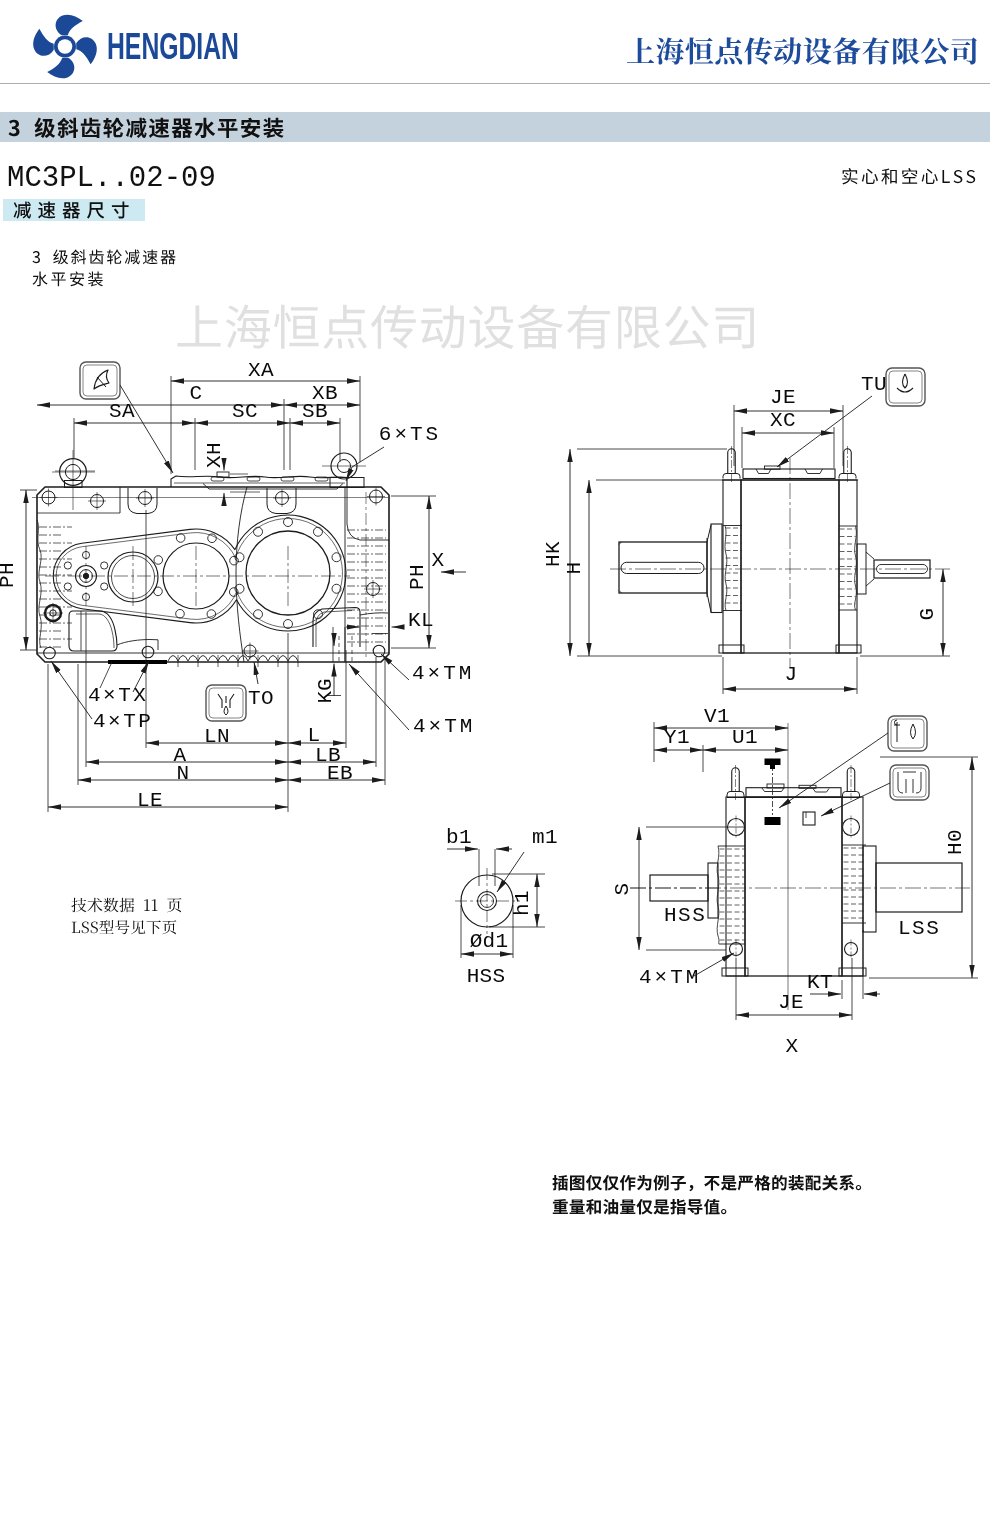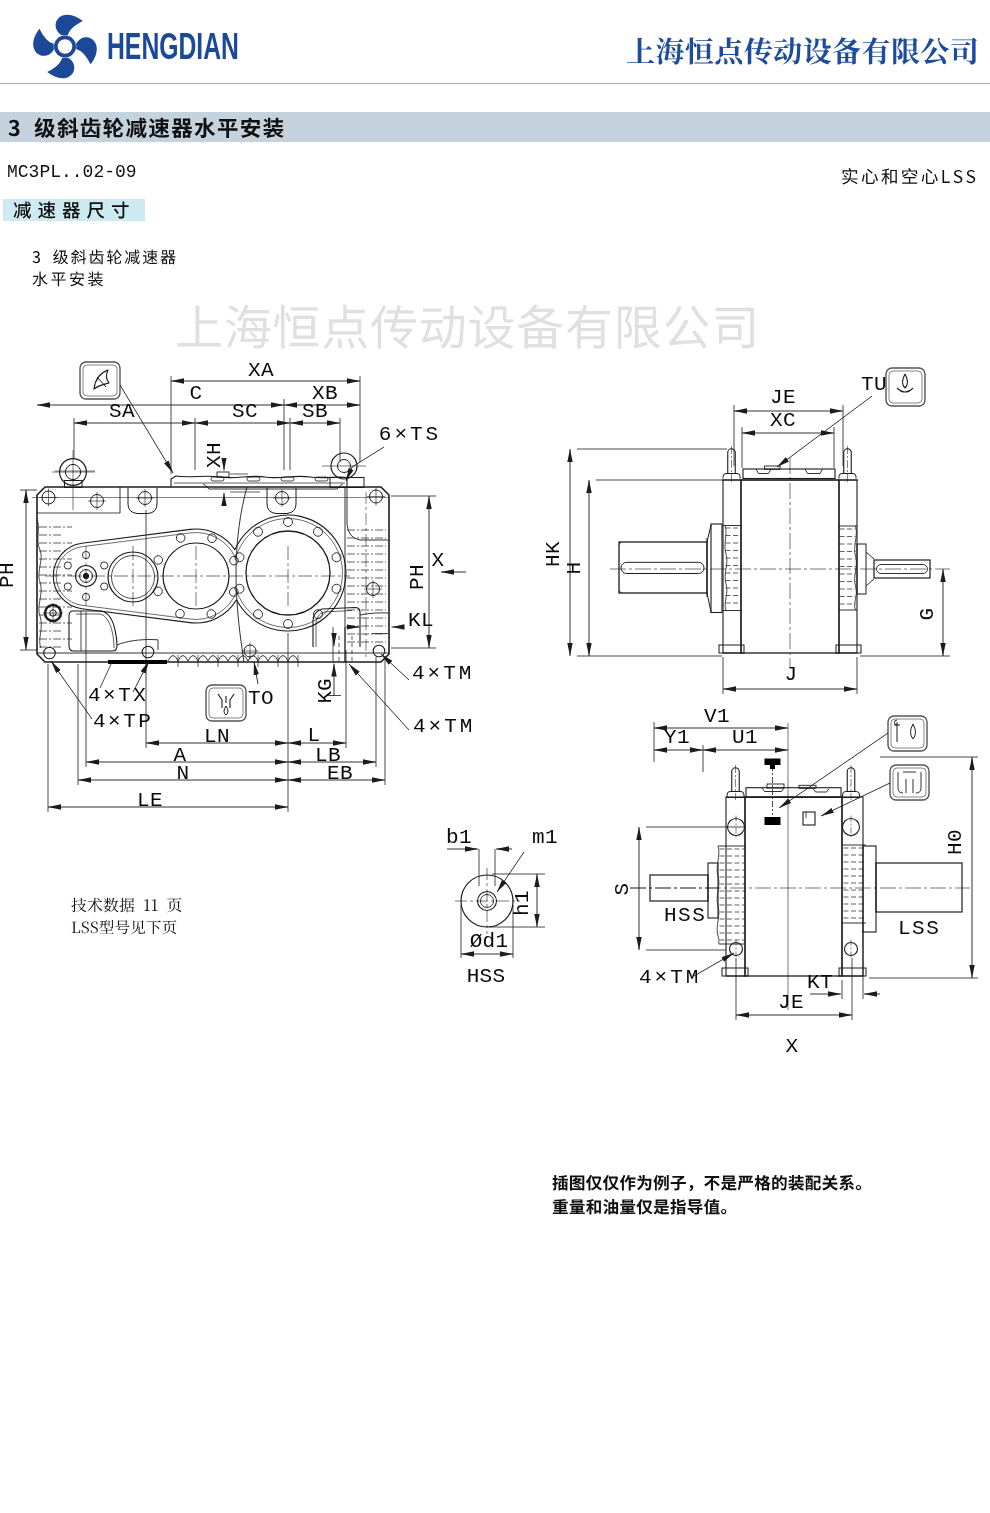--- a/index.html
+++ b/index.html
@@ -24,21 +24,21 @@
         <path d="M0.9 0.2 1.1 1H27.3C27.8 1 28.1 0.9 28.2 0.6C26.7 -0.7 24.3 -2.5 24.3 -2.5L22.2 0.2H15.4V-12.4H25.2C25.6 -12.4 25.9 -12.6 26 -12.9C24.6 -14.1 22.2 -15.9 22.2 -15.9L20.2 -13.3H15.4V-22.9C16.2 -23.1 16.4 -23.3 16.5 -23.8L11.7 -24.2V0.2Z M44.9 -8.8 44.6 -8.7C45.5 -7.7 46.4 -6 46.5 -4.7C48.9 -2.8 51.3 -7.4 44.9 -8.8ZM45.3 -15.2 45 -15C45.8 -14.1 46.7 -12.5 47 -11.3C49.3 -9.6 51.5 -13.9 45.3 -15.2ZM32 -6.1C31.7 -6.1 30.7 -6.1 30.7 -6.1V-5.6C31.4 -5.5 31.8 -5.4 32.2 -5.1C32.9 -4.7 33 -1.9 32.5 1.1C32.7 2.2 33.3 2.6 34 2.6C35.4 2.6 36.3 1.6 36.4 0.2C36.4 -2.4 35.3 -3.5 35.2 -5C35.2 -5.8 35.4 -6.8 35.6 -7.8C35.9 -9.4 37.7 -16.2 38.8 -19.8L38.3 -20C33.4 -7.9 33.4 -7.9 32.8 -6.8C32.6 -6.2 32.4 -6.1 32 -6.1ZM30.4 -17.6 30.2 -17.4C31.1 -16.5 32.1 -15 32.4 -13.5C35.2 -11.6 37.8 -17.1 30.4 -17.6ZM32.5 -24.3 32.2 -24.2C33.2 -23.1 34.3 -21.5 34.6 -19.9C37.6 -17.8 40.3 -23.6 32.5 -24.3ZM54.3 -23.2 52.5 -20.8H44.1C44.5 -21.5 44.9 -22.2 45.2 -22.9C45.9 -22.9 46.2 -23 46.3 -23.3L41.7 -24.6C41 -20.9 39.4 -16.4 37.4 -13.8L37.7 -13.5C38.7 -14.3 39.7 -15.2 40.7 -16.2C40.5 -14.4 40.2 -12.2 40 -10.2H36.8L37 -9.4H39.9C39.5 -7.2 39.2 -5.2 38.9 -3.8C38.5 -3.6 38.1 -3.3 37.9 -3.1L41 -1.3L42.1 -2.7H50.5C50.3 -1.8 50 -1.2 49.8 -1C49.5 -0.7 49.2 -0.6 48.7 -0.6C48.2 -0.6 46.8 -0.7 45.9 -0.8V-0.3C46.9 -0.1 47.6 0.2 48 0.7C48.4 1.1 48.4 1.8 48.4 2.6C50 2.6 51.2 2.3 52.2 1.4C52.9 0.7 53.4 -0.6 53.7 -2.7H56.7C57.1 -2.7 57.4 -2.9 57.5 -3.2C56.7 -4.2 55.1 -5.7 55.1 -5.7L53.8 -3.6C54 -5.1 54.2 -7 54.3 -9.4H57.3C57.7 -9.4 58 -9.5 58 -9.8C57.2 -10.9 55.6 -12.5 55.6 -12.5L54.4 -10.4L54.5 -15.7C55.2 -15.7 55.6 -16 55.8 -16.2L52.9 -18.8L51.1 -17H44.7L42.3 -18.1C42.8 -18.7 43.2 -19.3 43.6 -20H56.7C57.1 -20 57.4 -20.1 57.4 -20.4C56.3 -21.5 54.3 -23.2 54.3 -23.2ZM50.7 -3.6H42C42.3 -5.2 42.7 -7.3 43 -9.4H51.2C51.1 -6.8 50.9 -4.9 50.7 -3.6ZM51.3 -10.2H43.1C43.4 -12.4 43.7 -14.6 43.9 -16.2H51.5C51.4 -13.9 51.3 -11.9 51.3 -10.2Z M69.5 -21.7 69.8 -20.9H85.9C86.3 -20.9 86.6 -21.1 86.7 -21.4C85.4 -22.5 83.3 -24.2 83.3 -24.2L81.4 -21.7ZM68.2 0.6 68.4 1.4H86.7C87.1 1.4 87.4 1.2 87.5 0.9C86.2 -0.2 84.1 -1.8 84.1 -1.8L82.2 0.6ZM61.8 -19.3C61.9 -17.3 61.1 -15.1 60.4 -14.2C59.7 -13.6 59.4 -12.8 59.8 -12.1C60.4 -11.3 61.7 -11.4 62.3 -12.2C63.1 -13.5 63.5 -16 62.3 -19.3ZM74.3 -10.4H80.7V-5.1H74.3ZM74.3 -11.2V-16.4H80.7V-11.2ZM71.1 -17.2V-2.1H71.5C73 -2.1 74.3 -2.9 74.3 -3.2V-4.3H80.7V-2.6H81.3C82.5 -2.6 84.1 -3.4 84.2 -3.6V-15.9C84.7 -16 85.1 -16.2 85.3 -16.5L82 -19L80.4 -17.2H74.5L71.1 -18.6ZM67.3 -19.8 67 -19.7V-23.3C67.8 -23.5 68 -23.8 68.1 -24.2L63.7 -24.6V2.6H64.4C65.7 2.6 67 1.9 67 1.6V-19.6C67.7 -18.4 68.2 -16.7 68.2 -15.2C70.2 -13.2 72.9 -17.3 67.3 -19.8Z M93.8 -4.9C93.7 -2.8 92.1 -1.3 90.6 -0.8C89.7 -0.3 89.1 0.5 89.4 1.5C89.8 2.6 91.2 2.9 92.3 2.3C93.9 1.5 95.4 -1 94.2 -4.9ZM98.3 -4.6 98 -4.5C98.4 -2.8 98.6 -0.6 98.2 1.4C100.6 4.4 104.5 -0.8 98.3 -4.6ZM103.4 -4.7 103.1 -4.6C104.3 -2.9 105.4 -0.5 105.5 1.6C108.6 4.2 111.6 -2.1 103.4 -4.7ZM109.3 -4.9 109.1 -4.7C110.7 -3 112.7 -0.3 113.3 2.1C116.6 4.4 119 -2.6 109.3 -4.9ZM93.5 -14.8V-5.1H94C95.4 -5.1 97 -5.9 97 -6.2V-7.1H108.9V-5.4H109.5C110.7 -5.4 112.4 -6.1 112.4 -6.4V-13.4C113 -13.5 113.4 -13.8 113.6 -14L110.2 -16.5L108.6 -14.8H104.4V-19.1H114.5C114.9 -19.1 115.2 -19.2 115.3 -19.5C114 -20.7 112 -22.4 112 -22.4L110.1 -19.9H104.4V-23.3C105.4 -23.5 105.6 -23.8 105.7 -24.3L100.8 -24.7V-14.8H97.2L93.5 -16.2ZM97 -8V-13.9H108.9V-8Z M141.6 -21.7 139.9 -19.5H136.4L137.3 -23.1C138.1 -23 138.4 -23.3 138.5 -23.7L134.1 -24.7C133.9 -23.4 133.5 -21.5 132.9 -19.5H127.3L127.6 -18.6H132.7C132.3 -17 131.9 -15.4 131.4 -13.8H125.7L125.9 -13H131.2C130.8 -11.6 130.4 -10.3 130 -9.3C129.6 -9.1 129.2 -8.8 128.9 -8.6L132.2 -6.6L133.5 -8.1H139.2C138.7 -6.6 137.8 -4.8 137.1 -3.2C135.2 -3.9 132.8 -4.4 129.6 -4.6L129.4 -4.2C132.8 -2.9 137.3 -0.1 139.3 2.5C142 3.1 142.7 -0.4 138.1 -2.8C140 -4.1 142 -5.9 143.3 -7.3C144 -7.3 144.3 -7.4 144.5 -7.7L141.2 -10.8L139.2 -8.9H133.5L134.7 -13H145.4C145.9 -13 146.2 -13.1 146.3 -13.5C145 -14.6 143 -16.2 143 -16.2L141.1 -13.8H134.9L136.2 -18.6H143.9C144.3 -18.6 144.6 -18.8 144.7 -19.1C143.5 -20.2 141.6 -21.7 141.6 -21.7ZM126.2 -15.9 124.8 -16.4C125.9 -18.3 126.8 -20.3 127.7 -22.6C128.4 -22.6 128.7 -22.8 128.8 -23.1L123.9 -24.6C122.8 -19 120.6 -13.2 118.4 -9.5L118.7 -9.3C119.8 -10.1 120.8 -11.1 121.8 -12.2V2.6H122.4C123.8 2.6 125.2 1.9 125.3 1.6V-15.4C125.8 -15.5 126 -15.7 126.2 -15.9Z M157.8 -23.3 156.1 -21.1H149.3L149.5 -20.2H160.2C160.6 -20.2 160.9 -20.4 161 -20.7C159.8 -21.8 157.8 -23.3 157.8 -23.3ZM159.4 -17 157.7 -14.7H148L148.3 -13.9H152.8C152.3 -11.3 150.5 -6.7 149.2 -5.2C148.9 -5 148.1 -4.8 148.1 -4.8L149.9 -0.4C150.3 -0.6 150.5 -0.8 150.7 -1.2C153.5 -2.3 155.9 -3.3 157.8 -4.2C157.8 -3.7 157.8 -3.2 157.8 -2.7C160.5 0.3 163.8 -5.8 156.8 -10.3L156.4 -10.2C156.9 -8.8 157.4 -7.1 157.7 -5.4C154.8 -5.1 152.2 -4.8 150.4 -4.6C152.5 -6.6 155 -9.7 156.4 -12C156.9 -12 157.3 -12.3 157.3 -12.6L153.3 -13.9H161.8C162.2 -13.9 162.5 -14 162.6 -14.4C161.4 -15.4 159.4 -17 159.4 -17ZM168.7 -24.2 164.2 -24.7V-17.5H160.4L160.6 -16.6H164.2C164.1 -8.7 163.1 -2.6 157.1 2.2L157.4 2.6C166 -1.7 167.3 -8.1 167.6 -16.6H171.1C170.9 -7.1 170.6 -2.5 169.6 -1.6C169.3 -1.3 169.1 -1.2 168.6 -1.2C168 -1.2 166.6 -1.3 165.6 -1.4L165.6 -1C166.7 -0.8 167.5 -0.4 167.9 0.1C168.2 0.6 168.3 1.3 168.3 2.4C169.9 2.4 171.1 2 172.1 1C173.6 -0.6 174.1 -4.8 174.3 -16.1C175 -16.2 175.4 -16.4 175.6 -16.6L172.6 -19.3L170.8 -17.5H167.6L167.6 -23.4C168.3 -23.5 168.6 -23.8 168.7 -24.2Z M179.2 -24.4 178.9 -24.2C180.3 -22.8 182.1 -20.7 182.8 -18.8C186.2 -17.1 188.1 -23.5 179.2 -24.4ZM184.4 -15.5C185.1 -15.5 185.5 -15.8 185.6 -16L182.8 -18.3L181.3 -16.8H177.7L178 -16L181.3 -16V-3.9C181.3 -3.3 181 -3 179.8 -2.3L182.1 1.3C182.5 1 182.9 0.6 183.1 -0.1C185.6 -2.6 187.7 -5 188.7 -6.2L188.6 -6.5L184.4 -4.3ZM189.3 -22.9V-20.2C189.3 -17.5 188.9 -14.2 185.5 -11.7L185.7 -11.4C191.9 -13.6 192.5 -17.7 192.5 -20.2V-21.7H196.6V-15.9C196.6 -13.9 196.9 -13.3 199.2 -13.3H200L198 -11.4H187L187.3 -10.6H189.2C190 -7.2 191.3 -4.8 192.9 -2.8C190.6 -0.7 187.6 1 184 2.2L184.2 2.6C188.4 1.9 191.8 0.6 194.5 -1.2C196.6 0.5 199.1 1.7 202.1 2.6C202.5 0.9 203.6 -0.3 205.1 -0.6L205.2 -1C202.2 -1.4 199.5 -2.1 197.1 -3.1C199.2 -5 200.8 -7.3 202 -9.9C202.7 -10 203 -10.1 203.2 -10.4L200 -13.3H200.7C203.7 -13.3 204.9 -13.9 204.9 -15.2C204.9 -15.8 204.6 -16.1 203.8 -16.5L203.7 -16.5H203.4C203.2 -16.5 202.9 -16.4 202.7 -16.4C202.6 -16.4 202.2 -16.4 202.1 -16.4C201.9 -16.3 201.5 -16.3 201.2 -16.3H200.3C199.8 -16.3 199.8 -16.4 199.8 -16.8V-21.5C200.3 -21.5 200.7 -21.7 200.8 -21.9L197.9 -24.3L196.3 -22.6H193L189.3 -23.9ZM194.6 -4.5C192.4 -5.9 190.8 -7.9 189.7 -10.6H198.1C197.3 -8.4 196.2 -6.3 194.6 -4.5Z M226 -9.5H215.1L213.2 -10.3C216.2 -11 219 -11.9 221.5 -13.2C223.3 -12.2 225.2 -11.5 227.2 -10.8ZM226.3 -8.7V-4.9H222.3V-8.7ZM226.3 -0.2H222.3V-4H226.3ZM220.4 -23.5 215.6 -24.7C214.2 -20.8 211.1 -16.3 208 -13.8L208.3 -13.5C210.8 -14.7 213.3 -16.5 215.4 -18.5C216.4 -17.1 217.7 -15.8 219.1 -14.7C215.7 -12.6 211.5 -10.8 207 -9.7L207.2 -9.3C208.6 -9.4 210.1 -9.7 211.5 -9.9V2.6H211.9C213.4 2.6 214.9 1.8 214.9 1.5V0.7H226.3V2.4H226.9C228 2.4 229.8 1.8 229.8 1.5V-8.1C230.5 -8.2 230.9 -8.5 231.1 -8.7L228.9 -10.4C229.8 -10.1 230.8 -9.9 231.7 -9.7C232.1 -11.5 233 -12.6 234.5 -13L234.5 -13.4C231.2 -13.6 227.7 -14.1 224.6 -14.9C226.5 -16.2 228.2 -17.7 229.6 -19.4C230.4 -19.5 230.7 -19.5 231 -19.9L227.7 -23L225.4 -21.1H217.8C218.3 -21.7 218.9 -22.4 219.3 -23C220.1 -23 220.3 -23.1 220.4 -23.5ZM214.9 -0.2V-4H219.2V-0.2ZM219.2 -8.7V-4.9H214.9V-8.7ZM216 -19.1 217.1 -20.2H225.2C224.1 -18.7 222.7 -17.3 221.1 -16.1C219.1 -16.9 217.3 -17.9 216 -19.1Z M246.9 -24.7C246.5 -23.1 245.9 -21.5 245.2 -19.8H236.8L237.1 -19H244.8C243 -14.9 240.2 -10.7 236.4 -7.8L236.6 -7.5C239.1 -8.6 241.1 -10.1 242.9 -11.7V2.5H243.6C245.3 2.5 246.3 1.7 246.3 1.5V-5H255.8V-1.9C255.8 -1.5 255.7 -1.3 255.2 -1.3C254.5 -1.3 251.4 -1.5 251.4 -1.5V-1.1C252.9 -0.9 253.6 -0.5 254 0.1C254.5 0.6 254.6 1.4 254.7 2.5C258.7 2.2 259.2 0.8 259.2 -1.5V-13.4C259.9 -13.5 260.3 -13.7 260.5 -14L257.1 -16.7L255.5 -14.8H246.7L246 -15.1C247 -16.4 247.9 -17.7 248.6 -19H262.7C263.1 -19 263.5 -19.1 263.5 -19.4C262.2 -20.6 259.9 -22.3 259.9 -22.3L257.9 -19.8H249.1C249.6 -20.8 250.1 -21.8 250.4 -22.7C251.2 -22.7 251.5 -22.9 251.6 -23.3ZM246.3 -9.5H255.8V-5.8H246.3ZM246.3 -10.3V-14H255.8V-10.3Z M267.2 -23.9V2.6H267.7C269.3 2.6 270.3 1.8 270.3 1.6V-21.7H272.9C272.5 -19.4 271.8 -16 271.3 -14.1C273 -12.2 273.6 -9.9 273.6 -7.9C273.6 -7 273.3 -6.5 272.9 -6.3C272.7 -6.1 272.6 -6.1 272.3 -6.1C271.9 -6.1 271 -6.1 270.4 -6.1V-5.7C271.1 -5.6 271.6 -5.3 271.8 -5C272.1 -4.6 272.2 -3.3 272.2 -2.3C275.6 -2.4 276.7 -4.1 276.7 -7C276.7 -9.4 275.3 -12.2 272 -14.1C273.5 -16 275.4 -19 276.4 -20.8C276.9 -20.8 277.2 -20.9 277.5 -21V-2.5C277.5 -1.7 277.3 -1.4 276.2 -0.9L277.8 2.7C278.2 2.5 278.6 2.2 278.9 1.6C281.7 -0.1 284 -1.8 285.3 -2.7L285.2 -3L280.7 -1.9V-11.5H282.9C284.1 -4.7 286.4 -0.3 290.9 2.3C291.3 0.7 292.3 -0.3 293.4 -0.6L293.5 -0.9C290.6 -1.9 288.1 -3.7 286.2 -6.1C288.2 -6.7 290.3 -7.6 291.3 -8.1C291.8 -8 292.2 -8 292.4 -8.3L289.3 -10.6C290 -10.8 290.5 -11.1 290.5 -11.3V-21.1C291.1 -21.3 291.5 -21.5 291.7 -21.7L288.5 -24.2L286.9 -22.5H281.1L277.5 -24V-21.4L274.4 -24.2L272.7 -22.6H270.7ZM280.7 -20.8V-21.7H287.2V-17.5H280.7ZM280.7 -16.7H287.2V-12.3H280.7ZM285.7 -6.8C284.8 -8.2 284 -9.8 283.5 -11.5H287.2V-10.3H287.8C288 -10.3 288.2 -10.3 288.5 -10.4C287.8 -9.4 286.7 -7.9 285.7 -6.8Z M308.3 -21.9 303.8 -23.9C301.8 -18.1 298.3 -12.3 295.1 -8.9L295.4 -8.6C300.1 -11.4 304.1 -15.6 307.1 -21.4C307.8 -21.3 308.2 -21.5 308.3 -21.9ZM312.1 -8.2 311.8 -8C312.9 -6.5 314.2 -4.7 315.1 -2.8C310.2 -2.4 305.2 -2.1 301.8 -2C305.1 -4.8 308.8 -9.2 310.7 -12.2C311.3 -12.2 311.7 -12.4 311.8 -12.7L307.1 -15.2C306.1 -11.4 302.7 -4.7 300.6 -2.6C300.2 -2.1 298.4 -1.9 298.4 -1.9L300.3 2.3C300.6 2.2 300.9 1.9 301.1 1.5C307.2 0.3 312 -1 315.5 -2.1C316.1 -0.8 316.6 0.4 316.8 1.6C320.5 4.4 323.2 -3.6 312.1 -8.2ZM314.2 -23.3 311.9 -24.2 311.6 -24C312.8 -16.9 315.4 -12.6 319.6 -9.7C320.1 -11.1 321.4 -12.2 323 -12.5L323.1 -12.9C318.6 -14.8 314.9 -17.8 313 -21.7C313.5 -22.3 313.9 -22.8 314.2 -23.3Z M325.4 -17.8 325.6 -17H343.6C344 -17 344.3 -17.1 344.4 -17.4C343.1 -18.6 341 -20.2 341 -20.2L339.1 -17.8ZM326.2 -22.6 326.5 -21.8H346.1V-1.9C346.1 -1.5 345.9 -1.2 345.4 -1.2C344.5 -1.2 340.2 -1.5 340.2 -1.5V-1.1C342.1 -0.8 342.9 -0.4 343.6 0.1C344.2 0.7 344.5 1.5 344.6 2.6C349 2.2 349.6 0.8 349.6 -1.6V-21.2C350.2 -21.3 350.6 -21.5 350.8 -21.8L347.4 -24.4L345.8 -22.6ZM337.4 -12.4V-5.7H331.1V-12.4ZM327.9 -13.2V-1.3H328.4C329.8 -1.3 331.1 -2.1 331.1 -2.4V-4.9H337.4V-2.5H338C339.1 -2.5 340.7 -3.2 340.7 -3.5V-11.9C341.3 -12 341.7 -12.2 341.9 -12.5L338.7 -14.9L337.1 -13.2H331.3L327.9 -14.6Z" fill="#1d4c9c"></path>
       </g>
     </svg>
   <div class="abs" style="left:0;top:83px;width:990px;height:1px;background:#adadad"></div>
   <div class="abs" style="left:0;top:112px;width:990px;height:30px;background:#c3d2dc"></div>
   <svg class="abs" style="left:8px;top:112px" width="300" height="31" viewBox="0 0 300 31">
       <g transform="translate(0,24)">
         <path d="M5.9 0.3C8.9 0.3 11.5 -1.4 11.5 -4.3C11.5 -6.4 10.1 -7.7 8.3 -8.2V-8.3C10 -9 11 -10.3 11 -12C11 -14.7 8.9 -16.2 5.8 -16.2C3.9 -16.2 2.4 -15.5 1 -14.3L2.7 -12.3C3.6 -13.2 4.5 -13.7 5.7 -13.7C7 -13.7 7.8 -13 7.8 -11.7C7.8 -10.3 6.8 -9.3 3.9 -9.3V-7C7.4 -7 8.3 -6.1 8.3 -4.5C8.3 -3.1 7.2 -2.3 5.6 -2.3C4.1 -2.3 3 -3 2 -3.9L0.6 -1.9C1.7 -0.6 3.4 0.3 5.9 0.3Z M27 -1.6 27.6 0.9C29.6 0.1 32.1 -0.9 34.5 -2C34 -1.1 33.5 -0.3 32.8 0.4C33.5 0.8 34.7 1.6 35.1 2C36.7 -0 37.7 -2.6 38.4 -5.8C38.9 -4.7 39.5 -3.7 40.2 -2.8C39.2 -1.6 38 -0.7 36.6 0C37.2 0.4 38 1.4 38.4 1.9C39.7 1.2 40.8 0.3 41.9 -0.8C42.9 0.3 44.2 1.2 45.5 1.8C45.9 1.2 46.6 0.2 47.2 -0.2C45.8 -0.9 44.5 -1.7 43.4 -2.8C44.8 -5 45.9 -7.7 46.5 -10.9L44.9 -11.5L44.5 -11.4H43.3C43.7 -13.1 44.3 -15.2 44.7 -16.9H34.8V-14.5H36.9C36.7 -9.8 36.1 -5.6 34.7 -2.5L34.3 -4.3C31.6 -3.3 28.8 -2.2 27 -1.6ZM39.4 -14.5H41.6C41.1 -12.6 40.6 -10.6 40.1 -9.2H43.6C43.2 -7.5 42.5 -6 41.7 -4.8C40.6 -6.3 39.7 -8.1 39 -10C39.2 -11.4 39.3 -12.9 39.4 -14.5ZM27.3 -8.9C27.7 -9.1 28.2 -9.2 30.2 -9.4C29.4 -8.3 28.8 -7.5 28.4 -7.1C27.7 -6.3 27.3 -5.8 26.7 -5.7C27 -5.1 27.3 -3.9 27.5 -3.4C28 -3.8 28.9 -4.2 34.5 -5.8C34.4 -6.3 34.3 -7.3 34.3 -8L31.2 -7.1C32.6 -8.8 33.9 -10.7 34.9 -12.6L32.9 -14C32.5 -13.2 32.1 -12.4 31.6 -11.7L29.7 -11.5C31 -13.2 32.1 -15.3 33 -17.3L30.6 -18.4C29.8 -15.9 28.3 -13.2 27.8 -12.5C27.4 -11.8 27 -11.3 26.5 -11.2C26.8 -10.6 27.2 -9.4 27.3 -8.9Z M56.9 -4.9C57.6 -3.4 58.3 -1.5 58.5 -0.3L60.6 -1.2C60.3 -2.4 59.6 -4.2 58.9 -5.6ZM60 -10C61.1 -9.1 62.5 -7.8 63.2 -6.9L65 -8.6C64.3 -9.4 62.8 -10.7 61.6 -11.5ZM55.5 -18.3C54.1 -16.2 51.7 -14.1 49.4 -12.8C49.8 -12.2 50.3 -10.8 50.5 -10.2C50.9 -10.5 51.4 -10.8 51.8 -11.1V-10.4H54.1V-8.8H50.1V-6.5H54.1V-0.7C54.1 -0.5 54 -0.4 53.8 -0.4C53.5 -0.4 52.7 -0.4 51.9 -0.4C52.6 -1.7 53.2 -3.4 53.6 -5L51.3 -5.5C51 -3.8 50.3 -2 49.5 -0.9C50.1 -0.6 51 0 51.5 0.4L51.9 -0.4C52.2 0.3 52.6 1.3 52.6 1.9C54 1.9 54.9 1.9 55.6 1.5C56.3 1.1 56.5 0.5 56.5 -0.7V-6.5H60.1V-8.8H56.5V-10.4H59V-12.3L59.7 -11.6L61.2 -13.6C60.3 -14.5 58.7 -15.6 57.1 -16.6L57.6 -17.5ZM53.6 -12.6C54.3 -13.3 55 -14 55.7 -14.8C56.7 -14.1 57.8 -13.4 58.6 -12.6ZM60.8 -15.4C61.9 -14.4 63.2 -13.1 63.8 -12.1L65.4 -13.5V-5.9L60.3 -4.8L60.7 -2.3L65.4 -3.4V1.9H68V-4L70.1 -4.4L69.6 -6.8L68 -6.5V-18.2H65.4V-14C64.7 -14.9 63.5 -16 62.6 -16.7Z M82 -9.7C81.3 -6.6 79.5 -4.2 76.8 -2.9C77.4 -2.6 78.4 -1.8 78.8 -1.4C80.3 -2.3 81.5 -3.4 82.5 -4.9C84 -3.8 85.9 -2.4 86.8 -1.5L88.5 -3.2C87.4 -4.2 85.2 -5.7 83.6 -6.9C83.9 -7.6 84.2 -8.4 84.4 -9.3ZM74.1 -9.4V1.1H88.7V1.9H91.4V-9.4H88.7V-1.1H76.7V-9.4ZM72.8 -12.5V-10.2H92.5V-12.5H84V-14.4H90.5V-16.5H84V-18.3H81.4V-12.5H78.5V-17.2H75.9V-12.5Z M111.8 -9.4C110.8 -8.6 109.3 -7.6 108 -6.8V-10.2H106C107.3 -11.6 108.4 -13.1 109.2 -14.6C110.5 -12.3 112.1 -10.1 113.8 -8.7C114.2 -9.3 115 -10.2 115.6 -10.7C113.6 -12.1 111.6 -14.8 110.6 -17.2L110.8 -17.9L108.1 -18.3C107.1 -15.7 105.3 -12.7 102.4 -10.4C103 -10 103.8 -9.1 104.2 -8.4C104.6 -8.8 105 -9.2 105.4 -9.5V-2C105.4 0.5 106.1 1.3 108.6 1.3C109.1 1.3 111.2 1.3 111.7 1.3C113.9 1.3 114.6 0.3 114.9 -3C114.2 -3.2 113.1 -3.6 112.6 -4C112.5 -1.5 112.3 -1 111.5 -1C111 -1 109.4 -1 109 -1C108.1 -1 108 -1.1 108 -2V-4.1C109.7 -4.9 111.8 -6.1 113.5 -7.2ZM96.2 -6.7C96.4 -6.9 97.2 -7 97.9 -7H99.4V-4.5C97.8 -4.3 96.4 -4.1 95.3 -4L95.8 -1.5L99.4 -2.1V1.8H101.6V-2.5L103.9 -3L103.8 -5.2L101.6 -4.9V-7H103.5L103.5 -9.3H101.6V-12.4H99.4V-9.3H98.3C98.7 -10.6 99.2 -12 99.7 -13.5H103.5V-15.9H100.3C100.5 -16.6 100.6 -17.2 100.7 -17.8L98.4 -18.3C98.3 -17.5 98.1 -16.7 98 -15.9H95.5V-13.5H97.5C97.1 -12.1 96.7 -10.9 96.6 -10.5C96.2 -9.5 95.9 -8.9 95.5 -8.7C95.7 -8.2 96.1 -7.1 96.2 -6.7Z M126.2 -11.5V-9.6H131.2V-11.5ZM118.3 -16.3C119.2 -14.4 120.1 -11.9 120.4 -10.3L122.6 -11.3C122.2 -12.8 121.2 -15.2 120.3 -17.1ZM118 -0.2 120.3 0.7C121 -1.5 121.9 -4.3 122.5 -6.9L120.5 -7.9C119.8 -5.1 118.8 -2.1 118 -0.2ZM131.5 -18.2 131.6 -15H123.3V-9C123.3 -6.1 123.2 -2.1 121.5 0.7C122.1 0.9 123.1 1.6 123.5 2C125.3 -1.1 125.6 -5.7 125.6 -9V-12.7H131.7C131.9 -9.2 132.2 -6.2 132.7 -3.8C132.3 -3.2 131.9 -2.6 131.4 -2.1V-8.4H126.3V-1H128.2V-2H131.3C130.5 -1.1 129.6 -0.3 128.7 0.3C129.2 0.7 130 1.5 130.4 1.9C131.5 1 132.5 0 133.4 -1.1C134.1 0.8 135 1.9 136.2 1.9C137 2 138.1 1.1 138.6 -2.8C138.2 -3 137.2 -3.6 136.8 -4.1C136.7 -2.1 136.5 -0.9 136.2 -0.9C135.8 -1 135.4 -1.9 135 -3.5C136.4 -5.7 137.4 -8.3 138.2 -11.2L136 -11.6C135.6 -9.9 135.1 -8.4 134.5 -7C134.3 -8.6 134.1 -10.6 134 -12.7H138.3V-15H136.5L137.8 -16.1C137.3 -16.7 136.3 -17.6 135.4 -18.2L133.9 -17.1C134.7 -16.5 135.7 -15.6 136.2 -15H133.9L133.8 -18.2ZM128.2 -6.4H129.7V-3.9H128.2Z M141.4 -16.2C142.6 -15 144 -13.5 144.7 -12.5L146.8 -14.1C146 -15.1 144.5 -16.5 143.3 -17.6ZM146.4 -10.6H141.2V-8.2H143.9V-2.5C143 -2 141.9 -1.3 140.9 -0.3L142.5 1.9C143.5 0.7 144.6 -0.6 145.3 -0.6C145.9 -0.6 146.6 -0 147.6 0.5C149.2 1.3 151.1 1.5 153.7 1.5C155.8 1.5 159.2 1.4 160.6 1.3C160.7 0.6 161 -0.6 161.3 -1.2C159.2 -0.9 155.9 -0.8 153.7 -0.8C151.5 -0.8 149.5 -0.9 148 -1.6C147.3 -2 146.8 -2.3 146.4 -2.5ZM150.3 -11.1H152.6V-9.2H150.3ZM155.1 -11.1H157.5V-9.2H155.1ZM152.6 -18.2V-16.4H147.3V-14.3H152.6V-13.1H147.9V-7.3H151.5C150.3 -5.9 148.5 -4.5 146.7 -3.8C147.3 -3.4 148 -2.5 148.4 -1.9C149.9 -2.7 151.4 -4 152.6 -5.4V-1.5H155.1V-5.3C156.7 -4.3 158.3 -3.1 159.1 -2.2L160.7 -4C159.7 -5 157.7 -6.3 156 -7.3H160V-13.1H155.1V-14.3H160.7V-16.4H155.1V-18.2Z M168.1 -15.2H170.5V-13.3H168.1ZM177.2 -15.2H179.8V-13.3H177.2ZM176.3 -10.4C177 -10.1 177.8 -9.7 178.4 -9.3H173.6C174 -9.8 174.3 -10.4 174.6 -10.9L173 -11.2V-17.4H165.8V-11.1H171.9C171.6 -10.5 171.2 -9.9 170.7 -9.3H164.2V-7H168.5C167.2 -6 165.6 -5.1 163.7 -4.4C164.1 -4 164.8 -3 165 -2.4L165.8 -2.8V1.9H168.2V1.4H170.5V1.8H173V-4.9H169.5C170.4 -5.5 171.2 -6.3 171.9 -7H175.5C176.2 -6.3 177 -5.5 177.8 -4.9H174.9V1.9H177.2V1.4H179.8V1.8H182.3V-2.5L182.8 -2.3C183.2 -2.9 183.9 -3.9 184.5 -4.4C182.3 -4.9 180.3 -5.9 178.8 -7H183.8V-9.3H180.1L180.8 -9.9C180.3 -10.3 179.6 -10.8 178.8 -11.1H182.2V-17.4H174.8V-11.1H177ZM168.2 -0.8V-2.7H170.5V-0.8ZM177.2 -0.8V-2.7H179.8V-0.8Z M187.3 -13V-10.4H191.8C190.9 -6.6 189.1 -3.7 186.6 -2C187.2 -1.6 188.2 -0.6 188.6 0C191.7 -2.2 194 -6.6 195 -12.4L193.2 -13.1L192.8 -13ZM203.3 -14.5C202.3 -13.1 200.8 -11.5 199.5 -10.2C199 -11.1 198.6 -12 198.3 -13V-18.3H195.5V-1.4C195.5 -1 195.4 -0.9 195.1 -0.9C194.6 -0.9 193.5 -0.9 192.3 -0.9C192.7 -0.2 193.2 1.2 193.3 2C195 2 196.3 1.8 197.2 1.4C198 0.9 198.3 0.1 198.3 -1.4V-7.5C200 -4.3 202.3 -1.7 205.3 -0.1C205.7 -0.8 206.6 -1.9 207.2 -2.5C204.5 -3.7 202.3 -5.7 200.7 -8.2C202.2 -9.4 204.1 -11.2 205.7 -12.8Z M212.4 -13C213.1 -11.5 213.7 -9.7 213.9 -8.5L216.5 -9.3C216.2 -10.5 215.4 -12.3 214.7 -13.7ZM224.6 -13.8C224.2 -12.3 223.4 -10.4 222.7 -9.2L225 -8.5C225.7 -9.7 226.6 -11.4 227.4 -13.1ZM209.9 -7.8V-5.2H218.3V1.9H221V-5.2H229.5V-7.8H221V-14.4H228.3V-16.9H211.1V-14.4H218.3V-7.8Z M240.2 -17.7C240.4 -17.2 240.7 -16.6 240.9 -16H233.5V-11.1H236.1V-13.5H248.9V-11.1H251.7V-16H244.1C243.7 -16.7 243.2 -17.6 242.9 -18.3ZM245.2 -7.5C244.7 -6.3 244 -5.2 243.1 -4.3C241.9 -4.8 240.7 -5.2 239.6 -5.6C239.9 -6.2 240.3 -6.8 240.7 -7.5ZM235.5 -4.5C237.1 -4 238.8 -3.3 240.6 -2.6C238.6 -1.5 236.1 -0.9 233.1 -0.5C233.6 0.1 234.4 1.3 234.6 1.9C238.1 1.2 241.1 0.3 243.5 -1.4C246 -0.2 248.4 1 249.9 2L252 -0.2C250.4 -1.2 248.1 -2.3 245.7 -3.3C246.7 -4.5 247.6 -5.8 248.3 -7.5H252.1V-9.9H242.1C242.5 -10.8 242.9 -11.7 243.2 -12.5L240.4 -13.1C240 -12.1 239.5 -11 238.9 -9.9H233.1V-7.5H237.5C236.9 -6.4 236.2 -5.4 235.6 -4.6Z M255.6 -15.8C256.6 -15.2 257.8 -14.2 258.3 -13.5L259.9 -15.1C259.3 -15.8 258.1 -16.7 257.1 -17.3ZM263.6 -7.9 264 -7H255.6V-4.9H262.1C260.2 -3.9 257.7 -3.1 255.2 -2.6C255.7 -2.2 256.3 -1.3 256.6 -0.8C257.7 -1 258.8 -1.3 259.9 -1.7V-1.4C259.9 -0.4 259.1 -0 258.6 0.1C258.9 0.6 259.2 1.5 259.4 2.1C259.9 1.8 260.8 1.6 266.9 0.3C266.8 -0.2 266.9 -1.2 267 -1.7L262.4 -0.8V-2.9C263.5 -3.4 264.4 -4.1 265.3 -4.9C266.9 -1.3 269.6 0.9 274.1 1.8C274.4 1.2 275.1 0.2 275.6 -0.3C273.8 -0.6 272.2 -1.1 271 -1.8C272 -2.3 273.3 -3.1 274.3 -3.7L272.7 -4.9H275.2V-7H267C266.7 -7.5 266.4 -8.1 266.1 -8.6ZM269.3 -3C268.6 -3.6 268.1 -4.2 267.7 -4.9H272.3C271.5 -4.3 270.3 -3.6 269.3 -3ZM267.7 -18.3V-15.8H263.1V-13.5H267.7V-11H263.7V-8.8H274.5V-11H270.3V-13.5H275V-15.8H270.3V-18.3ZM255.3 -10.9 256.1 -8.8C257.2 -9.3 258.6 -9.9 260 -10.5V-7.9H262.4V-18.3H260V-12.7C258.2 -12 256.5 -11.3 255.3 -10.9Z" fill="#111"></path>
       </g>
     </svg>
-  <div class="abs" style="left:7px;top:162px;font-family:'Liberation Mono',monospace;font-size:18px;color:#111;letter-spacing:0px">MC3PL..02-09</div>
+  <div class="abs" style="left:7px;top:162px;font-family:'Liberation Mono',monospace;font-size:29px;color:#111;letter-spacing:0px">MC3PL..02-09</div>
   <svg class="abs" style="left:841px;top:163px" width="140" height="26" viewBox="0 0 140 26">
       <g transform="translate(0,20)">
         <path d="M9.5 -1.9C11.8 -1 14.2 0.2 15.6 1.3L16.4 0.3C14.9 -0.8 12.5 -2 10.1 -2.9ZM4.2 -9.8C5.2 -9.2 6.3 -8.4 6.8 -7.7L7.7 -8.7C7.1 -9.3 6 -10.1 5 -10.6ZM2.5 -7.1C3.5 -6.5 4.6 -5.6 5.2 -5L6 -6C5.4 -6.6 4.2 -7.4 3.3 -7.9ZM1.6 -12.8V-9.2H2.9V-11.5H14.7V-9.2H16.1V-12.8H10C9.8 -13.4 9.3 -14.3 8.9 -14.9L7.6 -14.5C7.9 -14 8.2 -13.3 8.4 -12.8ZM1.2 -4.5V-3.4H7.6C6.6 -1.7 4.8 -0.5 1.4 0.2C1.7 0.5 2 1 2.2 1.4C6.1 0.4 8.1 -1.1 9.1 -3.4H16.5V-4.5H9.5C10 -6.2 10.2 -8.3 10.2 -10.7H8.9C8.8 -8.2 8.7 -6.1 8.1 -4.5Z M25.1 -9.9V-1.1C25.1 0.6 25.7 1.1 27.6 1.1C28 1.1 30.7 1.1 31.2 1.1C33.2 1.1 33.6 0.1 33.7 -3.2C33.4 -3.3 32.8 -3.6 32.5 -3.8C32.4 -0.8 32.2 -0.2 31.1 -0.2C30.5 -0.2 28.2 -0.2 27.7 -0.2C26.7 -0.2 26.5 -0.3 26.5 -1.1V-9.9ZM22.3 -8.6C22.1 -6.5 21.5 -3.7 20.7 -1.9L22.1 -1.3C22.8 -3.2 23.3 -6.2 23.6 -8.3ZM33.3 -8.5C34.3 -6.5 35.3 -3.7 35.6 -1.8L37 -2.4C36.6 -4.2 35.6 -6.9 34.6 -9ZM26 -13.3C27.6 -12.1 29.7 -10.4 30.7 -9.3L31.7 -10.3C30.6 -11.4 28.5 -13 26.9 -14.2Z M49.2 -13.1V0.6H50.5V-0.8H54.5V0.5H55.8V-13.1ZM50.5 -2.1V-11.9H54.5V-2.1ZM47.6 -14.6C46.1 -14 43.3 -13.5 41 -13.1C41.1 -12.8 41.3 -12.4 41.3 -12.1C42.3 -12.2 43.3 -12.3 44.2 -12.5V-9.6H40.8V-8.3H43.9C43.1 -6.1 41.7 -3.7 40.4 -2.4C40.6 -2 40.9 -1.5 41.1 -1.1C42.2 -2.3 43.4 -4.4 44.2 -6.4V1.4H45.5V-6.4C46.3 -5.4 47.3 -4 47.7 -3.4L48.5 -4.5C48.1 -5 46.2 -7.2 45.5 -7.9V-8.3H48.6V-9.6H45.5V-12.8C46.7 -13 47.7 -13.3 48.5 -13.6Z M69.8 -9.5C71.6 -8.5 74 -7.1 75.1 -6.3L76 -7.3C74.8 -8.1 72.3 -9.5 70.6 -10.3ZM66.6 -10.4C65.3 -9.2 63.4 -8 61.3 -7.3L62.1 -6.1C64.2 -7 66.1 -8.3 67.5 -9.6ZM61.2 -0.4V0.8H76.2V-0.4H69.3V-4.8H74.4V-6H63.1V-4.8H67.9V-0.4ZM67.3 -14.5C67.6 -13.9 67.9 -13.2 68.2 -12.6H61.2V-8.7H62.5V-11.4H74.8V-9.1H76.1V-12.6H69.8C69.5 -13.3 69.1 -14.2 68.7 -14.9Z M85 -9.9V-1.1C85 0.6 85.6 1.1 87.5 1.1C87.9 1.1 90.6 1.1 91 1.1C93 1.1 93.4 0.1 93.6 -3.2C93.2 -3.3 92.7 -3.6 92.3 -3.8C92.2 -0.8 92 -0.2 91 -0.2C90.3 -0.2 88 -0.2 87.6 -0.2C86.6 -0.2 86.4 -0.3 86.4 -1.1V-9.9ZM82.2 -8.6C81.9 -6.5 81.3 -3.7 80.6 -1.9L81.9 -1.3C82.6 -3.2 83.2 -6.2 83.4 -8.3ZM93.2 -8.5C94.2 -6.5 95.1 -3.7 95.5 -1.8L96.8 -2.4C96.4 -4.2 95.4 -6.9 94.4 -9ZM85.8 -13.3C87.5 -12.1 89.6 -10.4 90.6 -9.3L91.5 -10.3C90.5 -11.4 88.4 -13 86.7 -14.2Z M101.5 0H108.8V-1.4H103.1V-12.9H101.5Z M117 0.2C119.7 0.2 121.4 -1.4 121.4 -3.4C121.4 -5.4 120.2 -6.2 118.7 -6.9L116.9 -7.7C115.9 -8.1 114.8 -8.6 114.8 -9.8C114.8 -11 115.7 -11.7 117.2 -11.7C118.4 -11.7 119.3 -11.2 120.1 -10.5L120.9 -11.5C120.1 -12.5 118.7 -13.1 117.2 -13.1C114.8 -13.1 113.1 -11.7 113.1 -9.7C113.1 -7.8 114.5 -6.9 115.7 -6.4L117.6 -5.6C118.8 -5.1 119.7 -4.6 119.7 -3.3C119.7 -2 118.7 -1.2 117 -1.2C115.7 -1.2 114.4 -1.8 113.5 -2.8L112.5 -1.7C113.6 -0.5 115.2 0.2 117 0.2Z M129.8 0.2C132.5 0.2 134.2 -1.4 134.2 -3.4C134.2 -5.4 133.1 -6.2 131.6 -6.9L129.7 -7.7C128.7 -8.1 127.6 -8.6 127.6 -9.8C127.6 -11 128.5 -11.7 130 -11.7C131.2 -11.7 132.2 -11.2 132.9 -10.5L133.8 -11.5C132.9 -12.5 131.5 -13.1 130 -13.1C127.7 -13.1 125.9 -11.7 125.9 -9.7C125.9 -7.8 127.4 -6.9 128.6 -6.4L130.4 -5.6C131.6 -5.1 132.6 -4.6 132.6 -3.3C132.6 -2 131.6 -1.2 129.9 -1.2C128.5 -1.2 127.2 -1.8 126.3 -2.8L125.3 -1.7C126.4 -0.5 128 0.2 129.8 0.2Z" fill="#111"></path>
       </g>
     </svg>
   <div class="abs" style="left:3px;top:199px;width:142px;height:22px;background:#cdeaf3"></div>
   <svg class="abs" style="left:13px;top:199px" width="130" height="24" viewBox="0 0 130 24">
       <g transform="translate(0,18)">
         <path d="M14.1 -14.8C14.9 -14.2 15.9 -13.3 16.3 -12.7L17.4 -13.6C16.9 -14.2 15.9 -15 15.1 -15.6ZM7.4 -9.8V-8.5H11.9V-9.8ZM0.8 -14.1C1.6 -12.6 2.5 -10.7 2.9 -9.5L4.3 -10.1C4 -11.3 3 -13.2 2.1 -14.7ZM0.6 -0.1 2.1 0.6C2.8 -1.3 3.7 -3.7 4.3 -5.9L3 -6.5C2.3 -4.3 1.3 -1.7 0.6 -0.1ZM7.6 -7.3V-1H8.9V-1.9H12V-7.3ZM8.9 -5.9H10.7V-3.3H8.9ZM12.2 -15.5 12.3 -12.7H5.3V-7.6C5.3 -5.1 5.1 -1.7 3.6 0.7C3.9 0.9 4.6 1.3 4.9 1.6C6.5 -1 6.8 -4.9 6.8 -7.6V-11.1H12.4C12.6 -8 12.8 -5.4 13.2 -3.3C12.2 -1.8 11 -0.5 9.6 0.4C9.9 0.6 10.5 1.2 10.7 1.5C11.9 0.7 12.9 -0.3 13.7 -1.4C14.3 0.5 15.1 1.6 16.2 1.6C16.9 1.6 17.6 0.8 18 -2.3C17.8 -2.5 17.1 -2.9 16.8 -3.2C16.7 -1.4 16.5 -0.4 16.2 -0.4C15.7 -0.4 15.2 -1.4 14.9 -3.1C16 -4.9 16.9 -7.1 17.5 -9.5L16 -9.9C15.6 -8.2 15.1 -6.7 14.4 -5.4C14.2 -7 14 -9 13.9 -11.1H17.7V-12.7H13.8C13.8 -13.6 13.8 -14.6 13.7 -15.5Z M25.6 -14C26.6 -13 27.9 -11.7 28.4 -10.8L29.8 -11.9C29.2 -12.7 27.9 -14 26.9 -14.9ZM29.5 -9H25.3V-7.4H27.8V-2C27 -1.6 26.1 -0.9 25.1 -0L26.2 1.5C27.1 0.4 28.1 -0.7 28.8 -0.7C29.2 -0.7 29.8 -0.1 30.6 0.3C32 1 33.5 1.2 35.7 1.2C37.5 1.2 40.6 1.1 41.9 1C41.9 0.5 42.2 -0.3 42.4 -0.7C40.6 -0.5 37.8 -0.4 35.8 -0.4C33.8 -0.4 32.2 -0.5 31 -1.1C30.3 -1.5 29.9 -1.8 29.5 -2ZM32.7 -9.7H35.2V-7.6H32.7ZM36.9 -9.7H39.6V-7.6H36.9ZM35.2 -15.6V-13.8H30.4V-12.3H35.2V-11H31V-6.3H34.5C33.4 -4.9 31.7 -3.5 30.1 -2.8C30.5 -2.5 31 -1.9 31.2 -1.5C32.7 -2.3 34.1 -3.6 35.2 -5V-1.1H36.9V-4.9C38.4 -3.9 39.9 -2.7 40.7 -1.8L41.8 -3C40.9 -4 39.1 -5.3 37.5 -6.3H41.3V-11H36.9V-12.3H42V-13.8H36.9V-15.6Z M52.9 -13.3H55.5V-11.1H52.9ZM60.7 -13.3H63.6V-11.1H60.7ZM60.3 -8.9C61 -8.7 61.8 -8.3 62.4 -7.9H57.6C58 -8.4 58.3 -9 58.6 -9.5L57.2 -9.7V-14.8H51.3V-9.6H56.7C56.5 -9 56.1 -8.5 55.6 -7.9H49.9V-6.3H54.1C52.9 -5.3 51.4 -4.4 49.5 -3.7C49.8 -3.4 50.3 -2.8 50.4 -2.4L51.3 -2.8V1.6H52.9V1.1H55.5V1.4H57.2V-4.2H53.9C54.9 -4.9 55.7 -5.6 56.4 -6.3H59.7C60.4 -5.5 61.2 -4.8 62.2 -4.2H59.2V1.6H60.8V1.1H63.6V1.4H65.3V-2.6L66 -2.4C66.2 -2.8 66.7 -3.5 67.1 -3.8C65.2 -4.3 63.2 -5.2 61.9 -6.3H66.6V-7.9H63.4L63.9 -8.4C63.4 -8.8 62.5 -9.3 61.7 -9.6H65.3V-14.8H59.1V-9.6H61ZM52.9 -0.5V-2.7H55.5V-0.5ZM60.8 -0.5V-2.7H63.6V-0.5Z M76.7 -14.8V-9.5C76.7 -6.5 76.5 -2.4 74 0.4C74.4 0.6 75.2 1.3 75.5 1.6C77.6 -0.8 78.3 -4.3 78.5 -7.3H82.9C84.1 -3 86.2 0.1 90.1 1.5C90.4 1 90.9 0.2 91.3 -0.1C87.8 -1.2 85.7 -3.8 84.7 -7.3H89.6V-14.8ZM78.5 -13.1H87.7V-9H78.5V-9.5Z M100.9 -7.5C102.2 -6.1 103.6 -4.2 104.2 -2.9L105.8 -3.9C105.2 -5.2 103.7 -7.1 102.4 -8.4ZM109.5 -15.6V-11.8H98.9V-10H109.5V-0.9C109.5 -0.5 109.3 -0.3 108.8 -0.3C108.3 -0.3 106.8 -0.3 105.1 -0.4C105.4 0.2 105.8 1.1 105.9 1.6C107.9 1.6 109.3 1.5 110.2 1.2C111 0.9 111.3 0.4 111.3 -0.9V-10H115.6V-11.8H111.3V-15.6Z" fill="#111"></path>
       </g>

